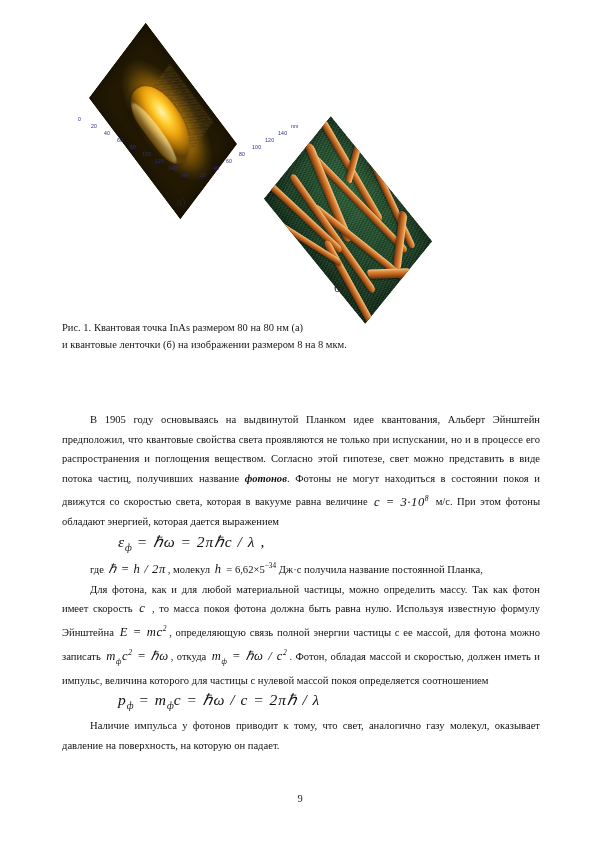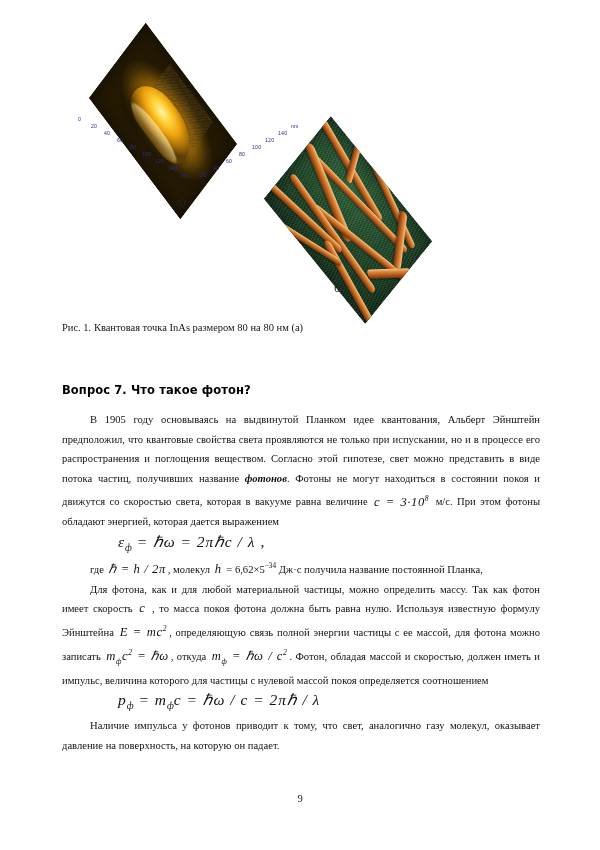--- a/index.html
+++ b/index.html
@@ -270,23 +270,23 @@
         <div class="ribbon" style="left:72%;  top:48%; width:40%; height:6%;  transform:rotate(-58deg);"></div>
       </div>
       <span class="fig-caption-letter" style="left:106px; top:146px;">б)</span>
     </div>
   </div>
 
   <div class="caption">
     <div>
       <b>Рис. 1.</b><span> Квантовая точка InAs размером 80 на 80 нм (а)</span>
     </div>
+    <div>и квантовые ленточки (б) на изображении размером 8 на 8 мкм.</div>
   </div>
 
-  <div class="heading">Вопрос 7. Что такое фотон?</div>
 
   <div class="body-text">
 
     <p><span>В 1905 году основываясь на выдвинутой   Планком идее квантования, Альберт Эйнштейн предположил, что квантовые свойства света проявляются не только при испускании, но и в процессе его распространения и поглощения веществом. Согласно этой гипотезе, свет можно представить в виде потока частиц, получивших название </span><b><i>фотонов</i></b><span>. Фотоны не могут находиться в состоянии покоя и движутся со скоростью света, которая в вакууме равна величине </span><span class="inline-eq"><span>c = 3·10</span><sup>8</sup></span><span> м/с. При этом фотоны обладают энергией, которая дается выражением</span></p>
 
     <p class="display-eq"><span>ε</span><sub>ф</sub><span> = ℏω = 2πℏc / λ ,</span></p>
 
     <p><span>где </span><span class="inline-eq">ℏ = h / 2π</span><span>, молекул </span><span class="inline-eq">h</span><span> =  6,62×5</span><sup>−34</sup><span> Дж·с получила название постоянной Планка,</span></p>
 
 

